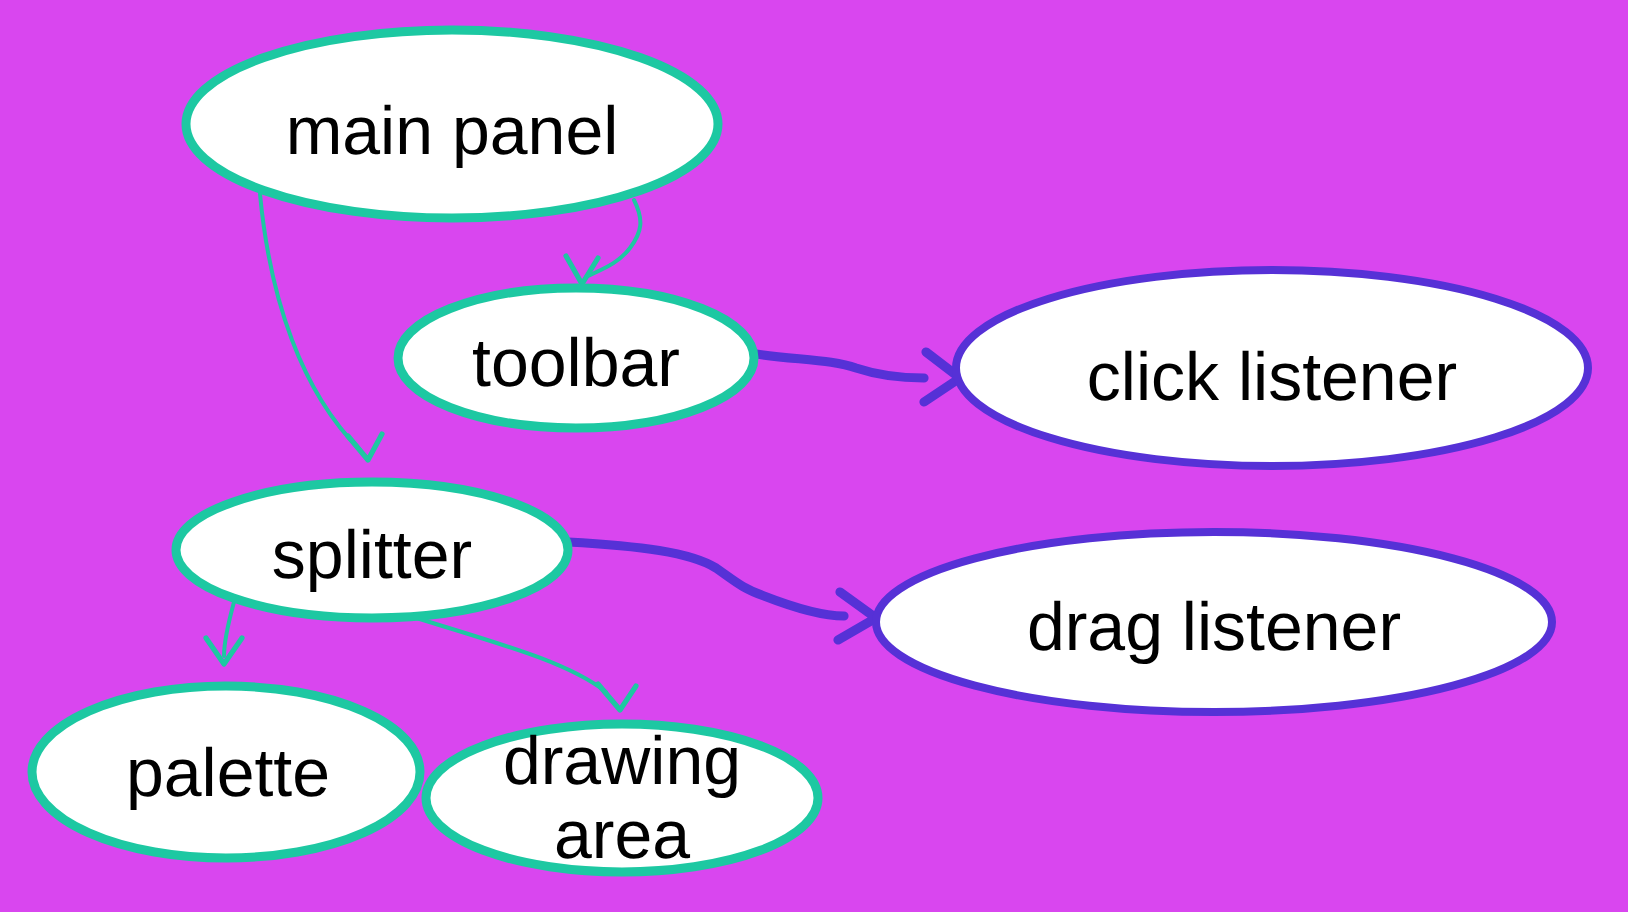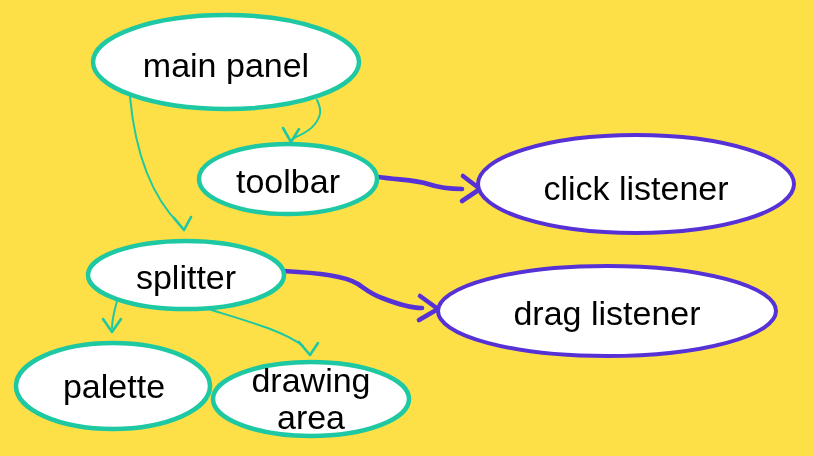--- a/index.html
+++ b/index.html
@@ -4,21 +4,21 @@
 <style>
   html, body {
     margin: 0;
     padding: 0;
     background: #ffffff;
   }
   .stage {
     position: relative;
     width: 814px;
     height: 456px;
-    background: #fde047;
+    background: #d946ef;
     overflow: hidden;
   }
   svg {
     display: block;
   }
   .node ellipse {
     fill: #ffffff;
   }
   .node.teal ellipse {
     stroke: var(--teal, #1dc8a2);

